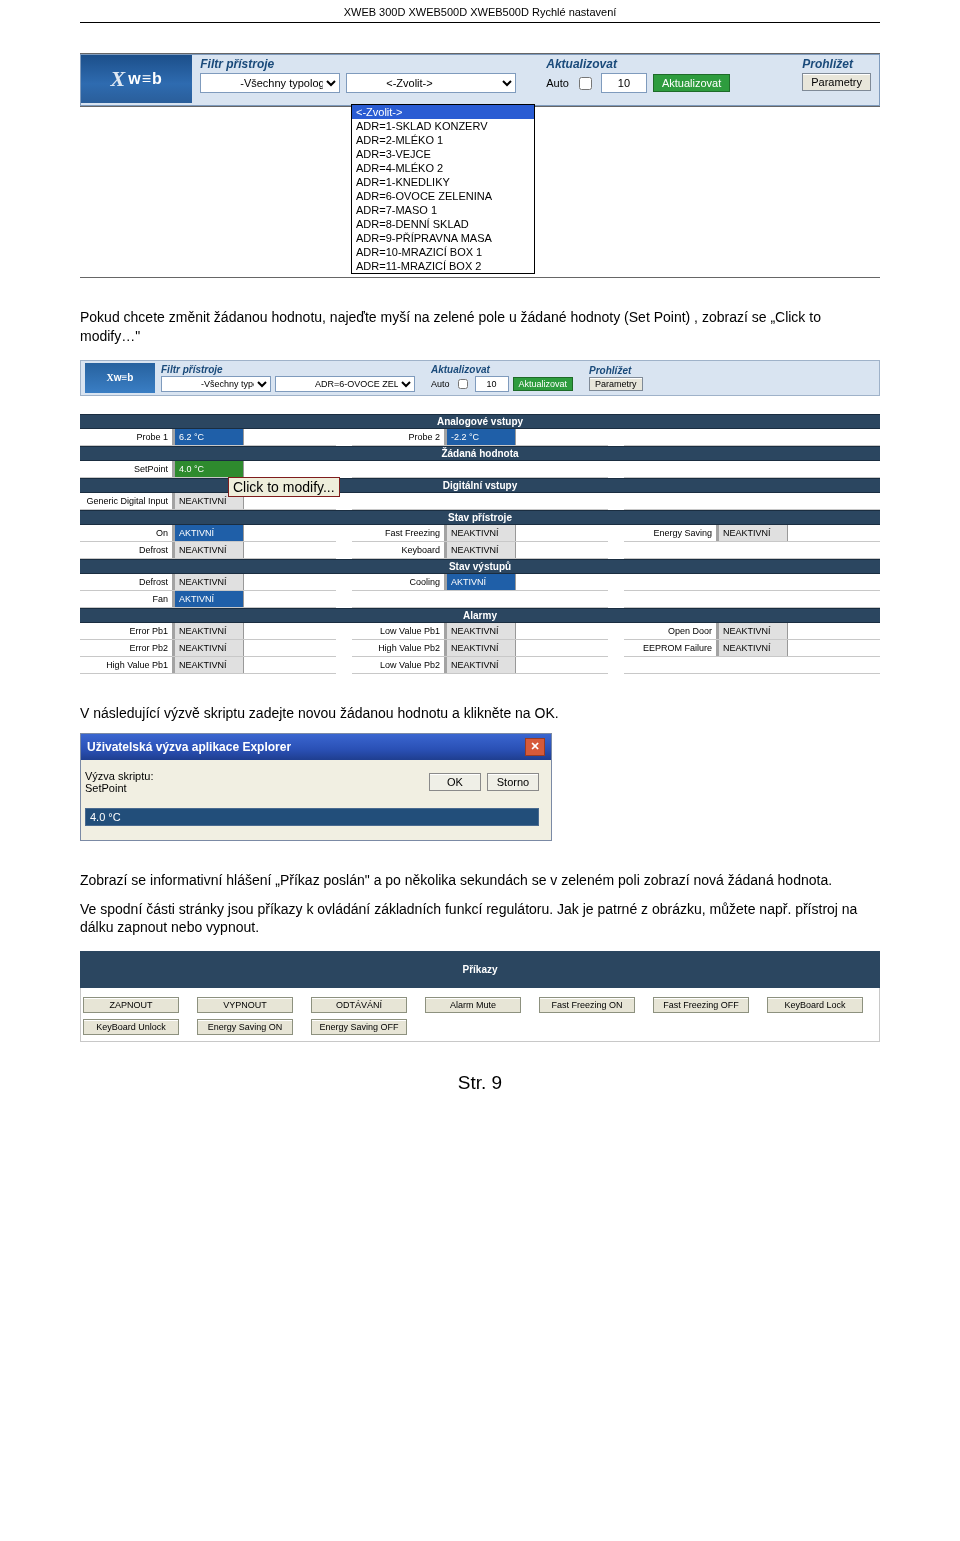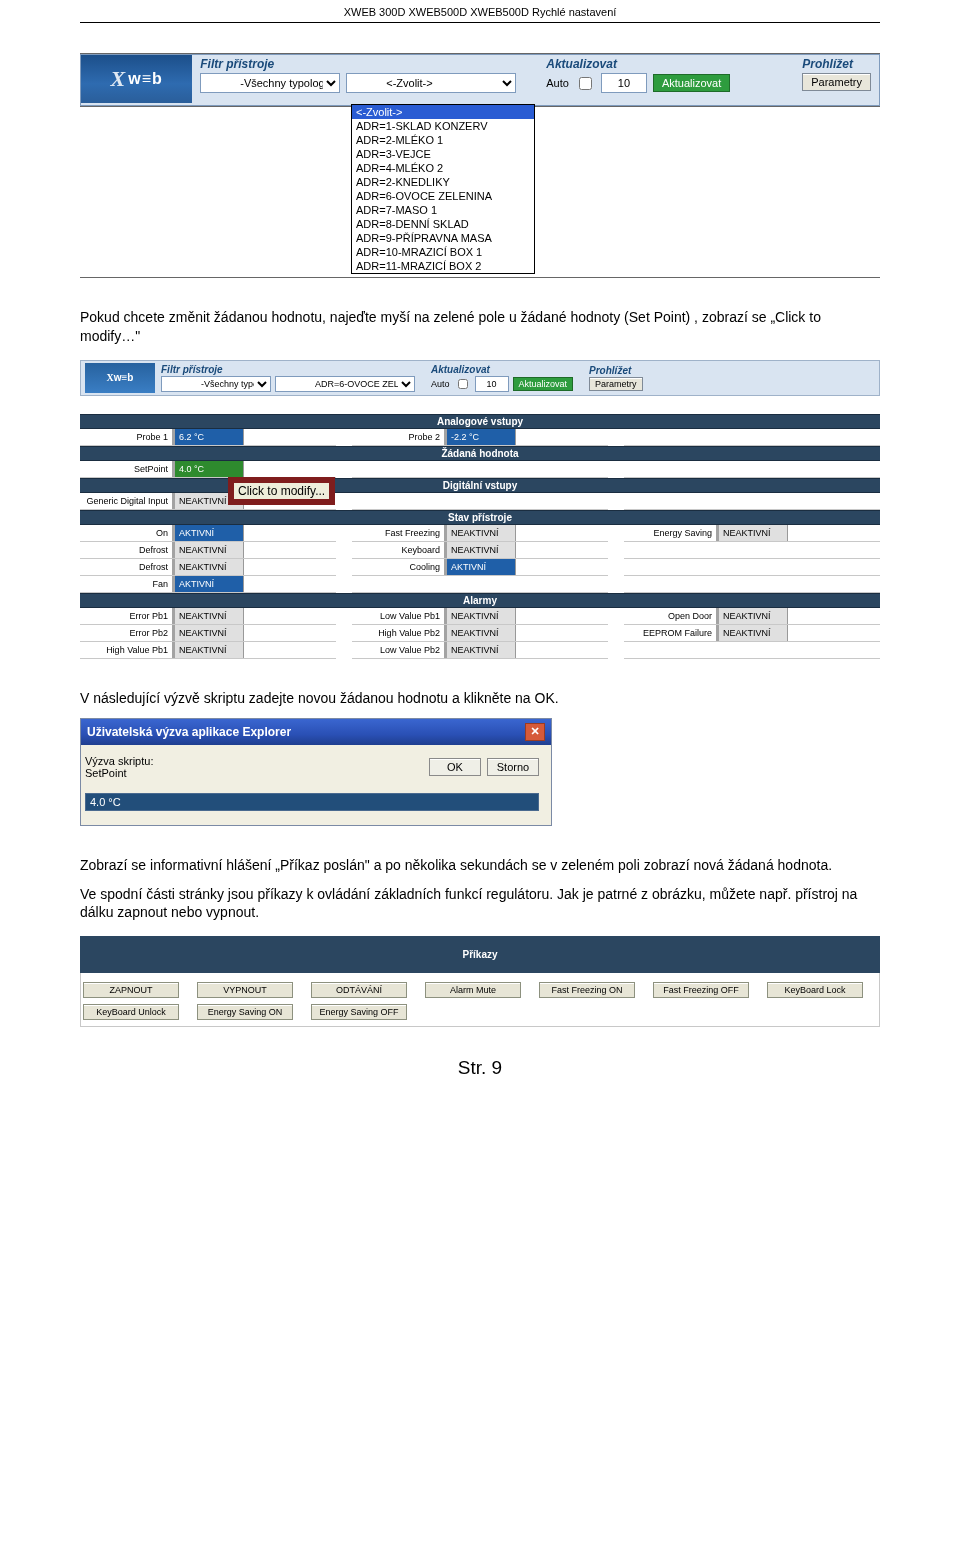--- a/index.html
+++ b/index.html
@@ -223,22 +223,22 @@
     background: #e0e0e0;
     color: #000;
   }
   .cell .spacer {
     flex: 1;
     background: #fff;
   }
   .tooltip-box {
     position: absolute;
     background: #eeeedb;
-    border: 6px solid #7f1d1d;
-    font-size: 12px;
+    border: 1px solid #7f1d1d;
+    font-size: 14px;
     padding: 1px 4px;
     left: 148px;
     top: 2px;
   }
   .row-wrap {
     position: relative;
   }
 
   
   .shot3 {
@@ -381,21 +381,21 @@
             <button class="btn-grey">Parametry</button>
           </div>
         </div>
 
         <div class="dropdown-open">
           <div class="sel">&lt;-Zvolit-&gt;</div>
           <div class="opt">ADR=1-SKLAD KONZERV</div>
           <div class="opt">ADR=2-MLÉKO 1</div>
           <div class="opt">ADR=3-VEJCE</div>
           <div class="opt">ADR=4-MLÉKO 2</div>
-          <div class="opt">ADR=2-KNEDLIKY</div>
+          <div class="opt">ADR=1-KNEDLIKY</div>
           <div class="opt">ADR=6-OVOCE ZELENINA</div>
           <div class="opt">ADR=7-MASO 1</div>
           <div class="opt">ADR=8-DENNÍ SKLAD</div>
           <div class="opt">ADR=9-PŘÍPRAVNA MASA</div>
           <div class="opt">ADR=10-MRAZICÍ BOX 1</div>
           <div class="opt">ADR=11-MRAZICÍ BOX 2</div>
         </div>
       </div>
       <div class="shot1-under"></div>
       <hr class="hr-full">
@@ -510,20 +510,21 @@
         <div class="cell">
             <div class="lab">Keyboard</div>
             <div class="val grey">NEAKTIVNÍ</div>
             <div class="spacer"></div>
           </div>
         <div class="cell">
             <div class="spacer"></div>
           </div>
       </div>
 
+      <div class="section-bar">Stav výstupů</div>
       <div class="row3">
         <div class="cell">
             <div class="lab">Defrost</div>
             <div class="val grey">NEAKTIVNÍ</div>
             <div class="spacer"></div>
           </div>
         <div class="cell">
             <div class="lab">Cooling</div>
             <div class="val">AKTIVNÍ</div>
             <div class="spacer"></div>

